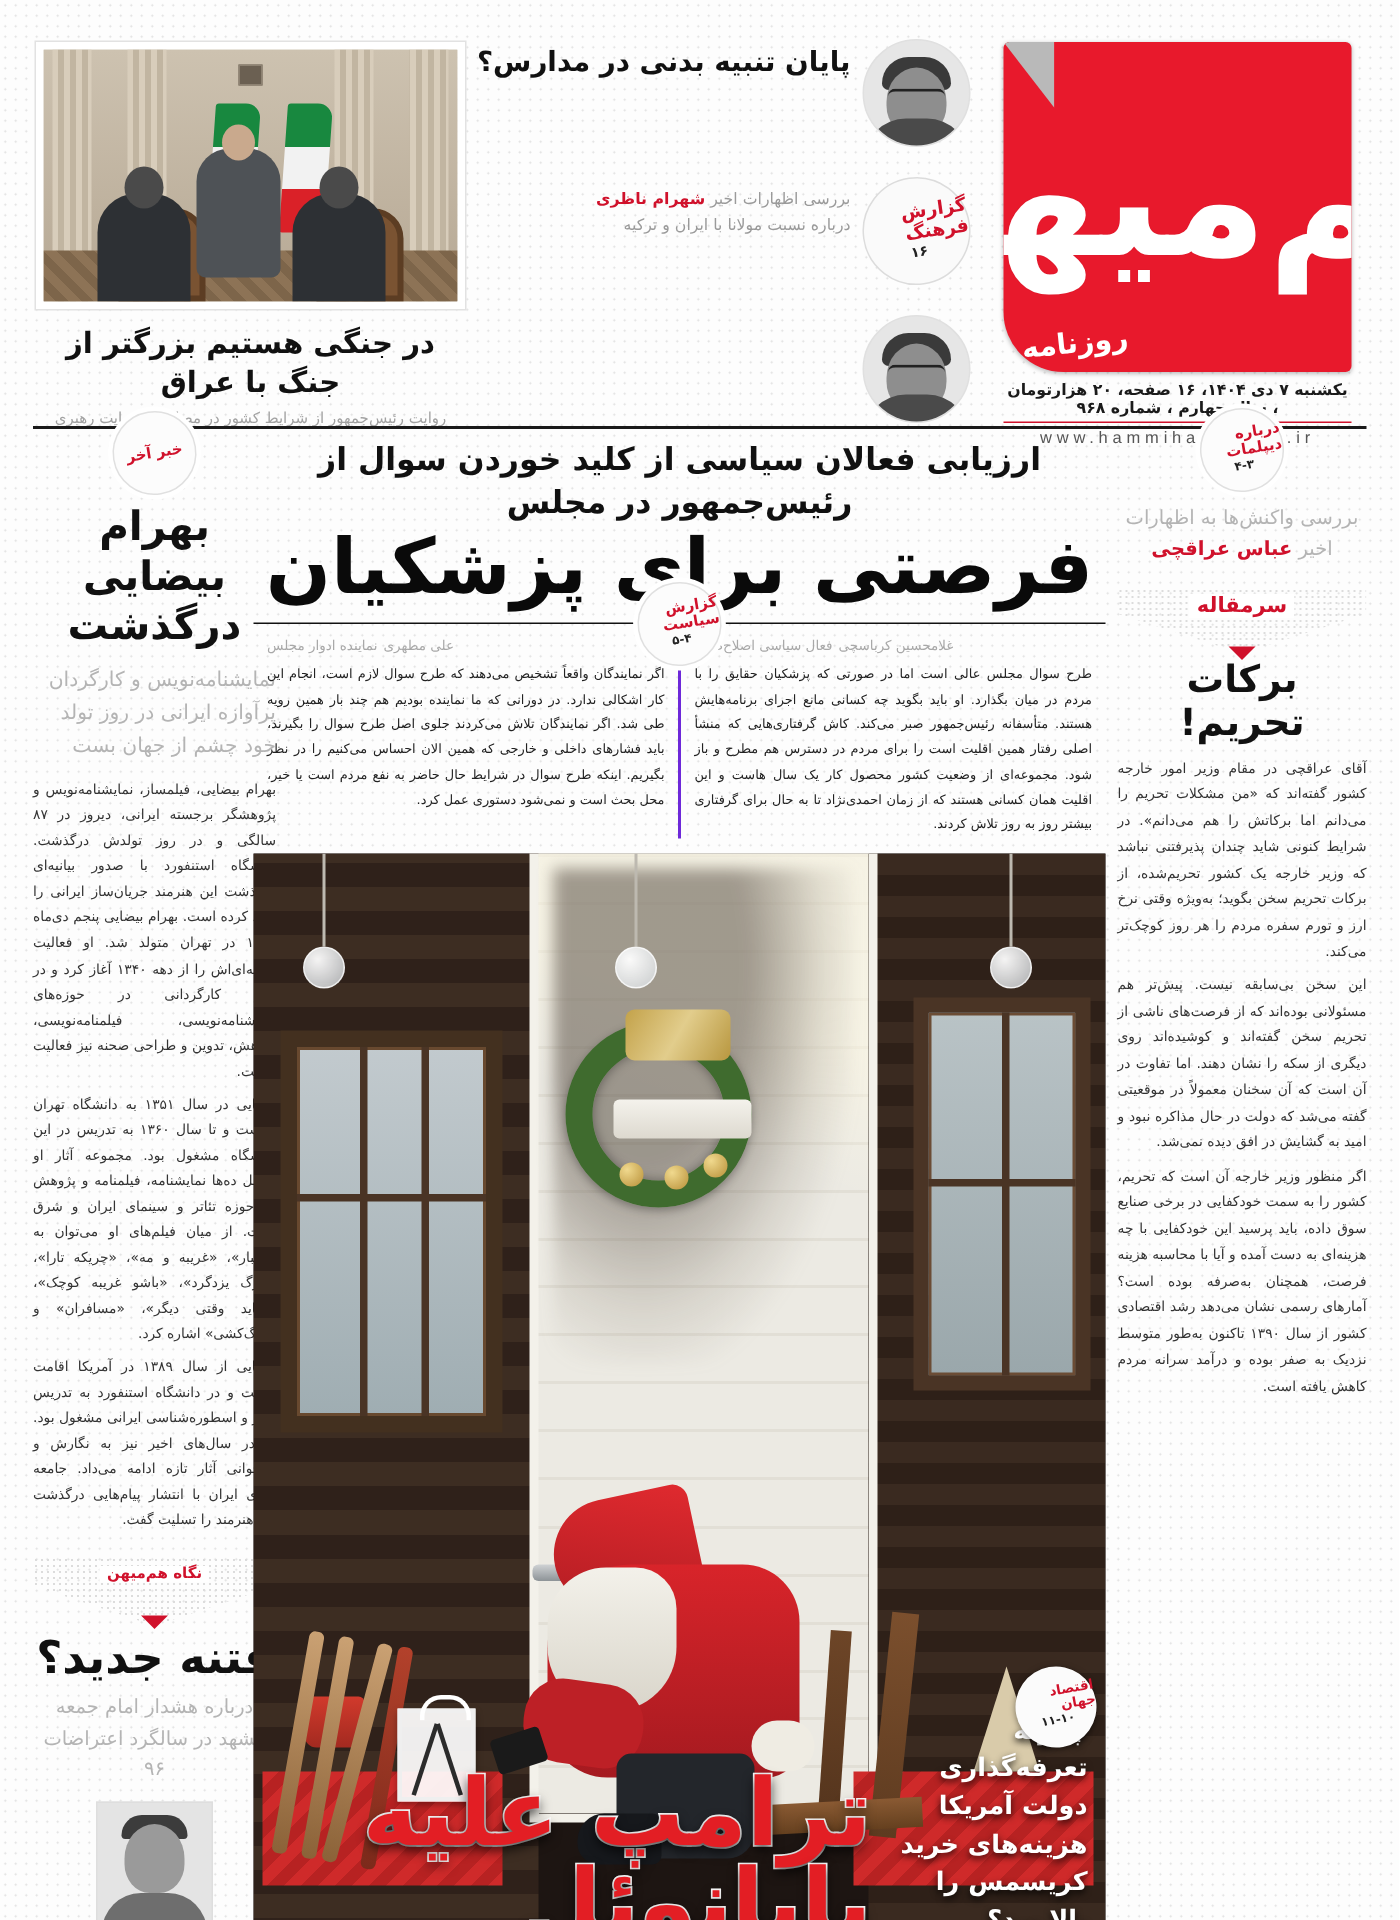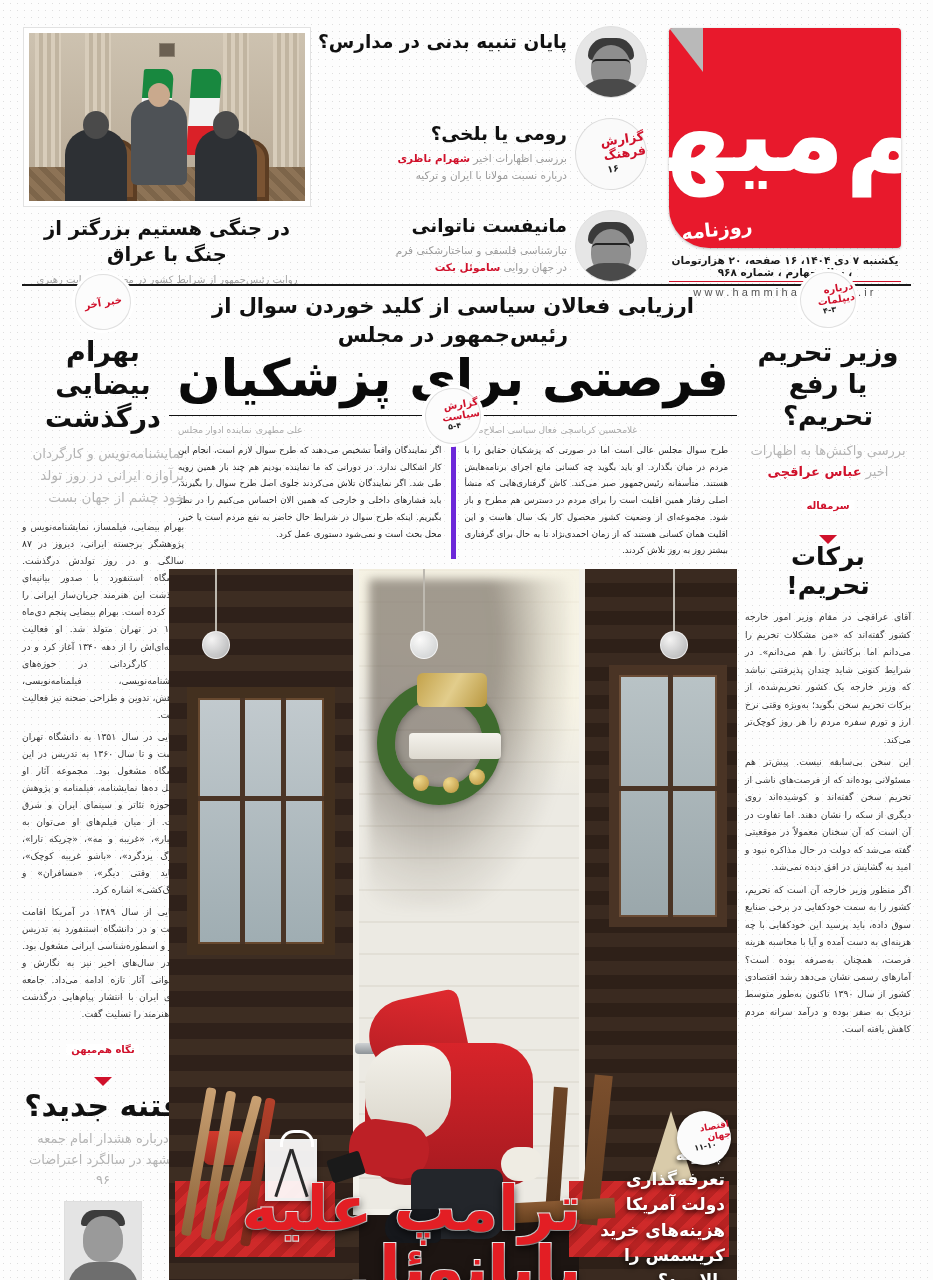--- a/index.html
+++ b/index.html
@@ -316,21 +316,21 @@
 
   .edit-divider { position: relative; margin: 14px 0 2px; height: 44px; }
   .edit-divider .mesh {
     position:absolute; inset:0;
     background-image: radial-gradient(circle,#dcdcdc 0.5px, transparent 0.6px);
     background-size: 4px 4px;
     clip-path: polygon(0 0, 100% 0, 100% 40%, 50% 100%, 0 40%);
   }
   .edit-divider .lbl {
     position:absolute; top:4px; left:50%; transform:translateX(-50%);
-    font-size:10px; font-weight:bold; color:#d0112b; background:#fff; padding:0 5px;
+    font-size:14px; font-weight:bold; color:#d0112b; background:#fff; padding:0 5px;
   }
   .edit-divider .arrow {
     position:absolute; bottom:-4px; left:50%; transform:translateX(-50%);
     width:0;height:0;border-left:9px solid transparent;border-right:9px solid transparent;
     border-top:9px solid #d0112b;
   }
   .rc-head2 { font-size: 25px; font-weight:bold; color:#111; text-align:center; margin-top:2px; }
   .rc-body { margin-top:8px; font-size:9.2px; color:#333; line-height:1.9; text-align:justify; }
   .rc-body p { margin-bottom: 5px; }
 
@@ -348,21 +348,21 @@
     position: relative; margin-top: 10px;
     border-top: 1.4px solid #111;
   }
   .byline-rule .pin-wrap {
     position:absolute; top:-28px; left:50%; transform:translateX(-50%);
   }
   .byline-grid {
     display:flex; gap:0; margin-top:6px;
   }
   .byl-col { flex:1; padding: 0 9px; }
-  .byl-col + .byl-col { border-right: 5px solid #6d28d9; }
+  .byl-col + .byl-col { border-right: 2px solid #6d28d9; }
   .byl-name { font-size:11.5px; font-weight:bold; color:#d0112b; text-align:left; }
   .byl-name span { color:#a8a8a8; font-weight:normal; font-size:9px; }
   .byl-text { margin-top:6px; font-size:8.6px; color:#222; line-height:1.95; text-align:justify; }
 
   
   .big-photo {
     position: relative;
     margin-top: 10px;
     width: 568px; height: 742px;
     background: #1d1512;
@@ -546,44 +546,35 @@
           <div class="teaser-title">پایان تنبیه بدنی در مدارس؟</div>
         </div>
       </div>
 
       <div class="teaser">
         <div class="badge-circle">
           <span class="bl">گزارش فرهنگ</span>
           <span class="bn">۱۶</span>
         </div>
         <div class="teaser-body">
-          <div class="teaser-title">رومی یا بلخی؟</div>
           <div class="teaser-sub">
             <span>بررسی اظهارات اخیر</span>
             <b>شهرام ناظری</b><br>
             <span>درباره نسبت مولانا با ایران و ترکیه</span>
           </div>
         </div>
       </div>
 
       <div class="teaser">
         <div class="tz-portrait glasses">
           <span class="hair"></span>
             <span class="face"></span>
             <span class="gl"></span>
             <span class="shoulders"></span>
           <span class="curve"></span>
-        </div>
-        <div class="teaser-body">
-          <div class="teaser-title">مانیفست ناتوانی</div>
-          <div class="teaser-sub">
-            <span>تبارشناسی فلسفی و ساختارشکنی فرم</span><br>
-            <span>در جهان روایی</span>
-            <b>ساموئل بکت</b>
-          </div>
         </div>
       </div>
 
     </div>
 
     <div class="lead-photo-block">
       <div class="lead-photo">
         <span class="lp-wall"></span>
         <span class="lp-curtain l"></span>
           <span class="lp-curtain l2"></span>
@@ -764,21 +755,20 @@
 
     <div class="col-right">
 
       <div class="rc-badge-row">
         <div class="pin-badge">
           <span class="pl">درباره دیپلمات</span>
           <span class="pn">۴-۳</span>
         </div>
       </div>
 
-      <div class="rc-head">وزیر تحریم یا رفع تحریم؟</div>
       <div class="rc-deck">
         <span>بررسی واکنش‌ها به اظهارات اخیر</span>
         <b>عباس عراقچی</b>
       </div>
 
       <div class="edit-divider">
         <span class="mesh"></span>
         <span class="lbl">سرمقاله</span>
         <span class="arrow"></span>
       </div>

